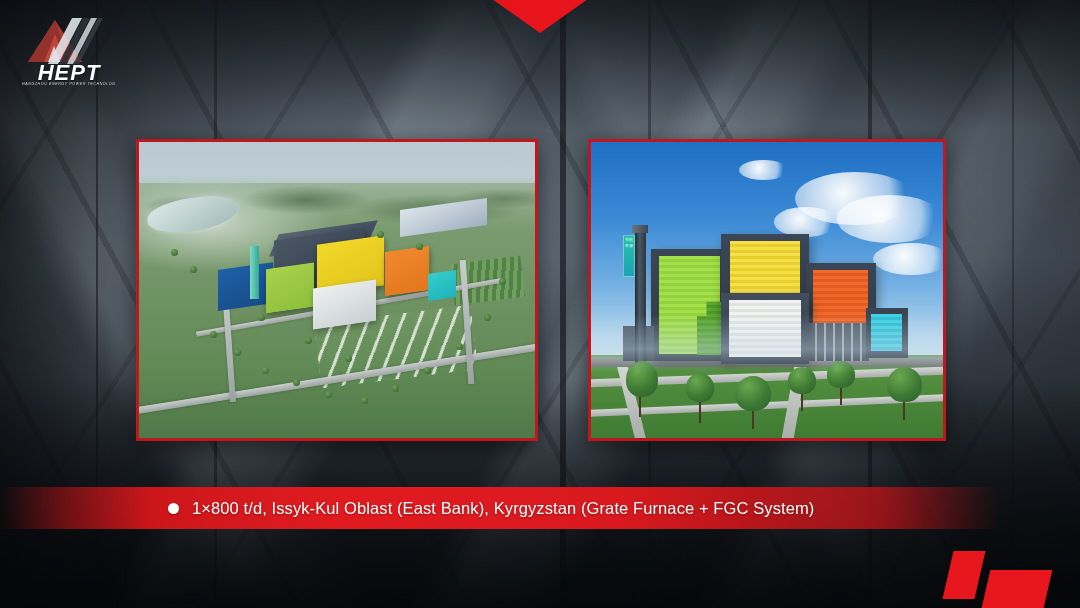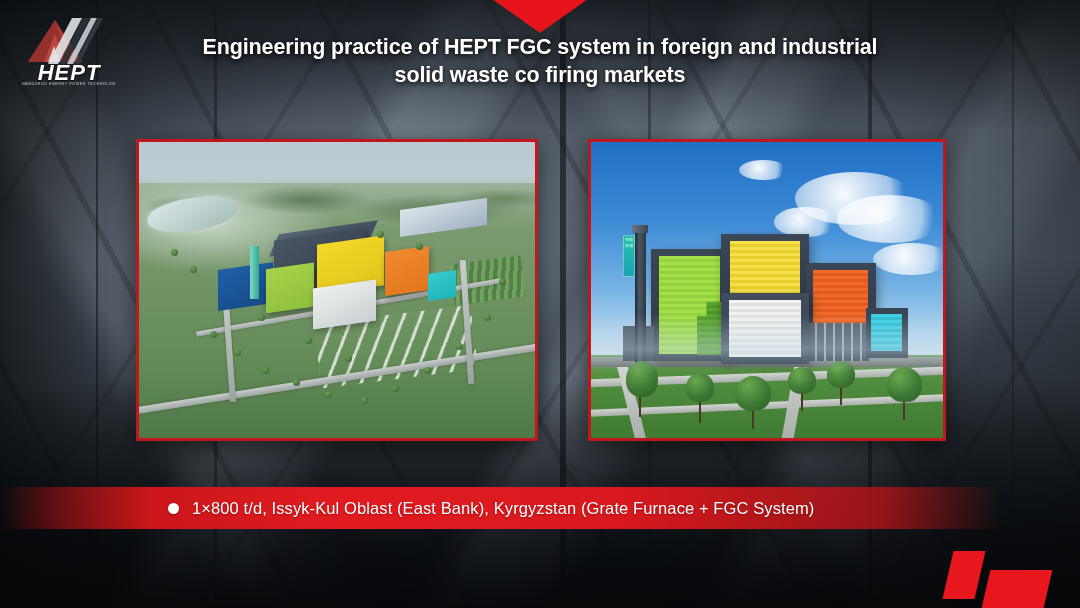--- a/index.html
+++ b/index.html
@@ -396,24 +396,20 @@
         <polygon points="50,2 60,2 36,48 26,48" fill="#dfe3e7" opacity="0.9"></polygon>
         <polygon points="61,2 68,2 44,48 37,48" fill="#2b3138" opacity="0.92"></polygon>
         <polygon points="69,2 75,2 51,48 45,48" fill="#c9ced4" opacity="0.9"></polygon>
         <polygon points="76,2 81,2 57,48 52,48" fill="#343a42" opacity="0.9"></polygon>
       </svg>
     </div>
     <div class="logo-text">HEPT</div>
     <div class="logo-sub">HANGZHOU ENERGY POWER TECHNOLOGY</div>
   </div>
 
-  <div class="title">
-    <span>Engineering practice of HEPT FGC system in foreign and industrial</span><br>
-    <span>solid waste co firing markets</span>
-  </div>
 
   <div class="frame" id="frame-left">
     <div class="photo">
       <div class="aerial-sky"></div>
       <div class="aerial-land"></div>
       <div class="aerial-forest"></div>
       <div class="lake"></div>
 
       <div class="lawnstripes"></div>
       <div class="plaza"></div>

